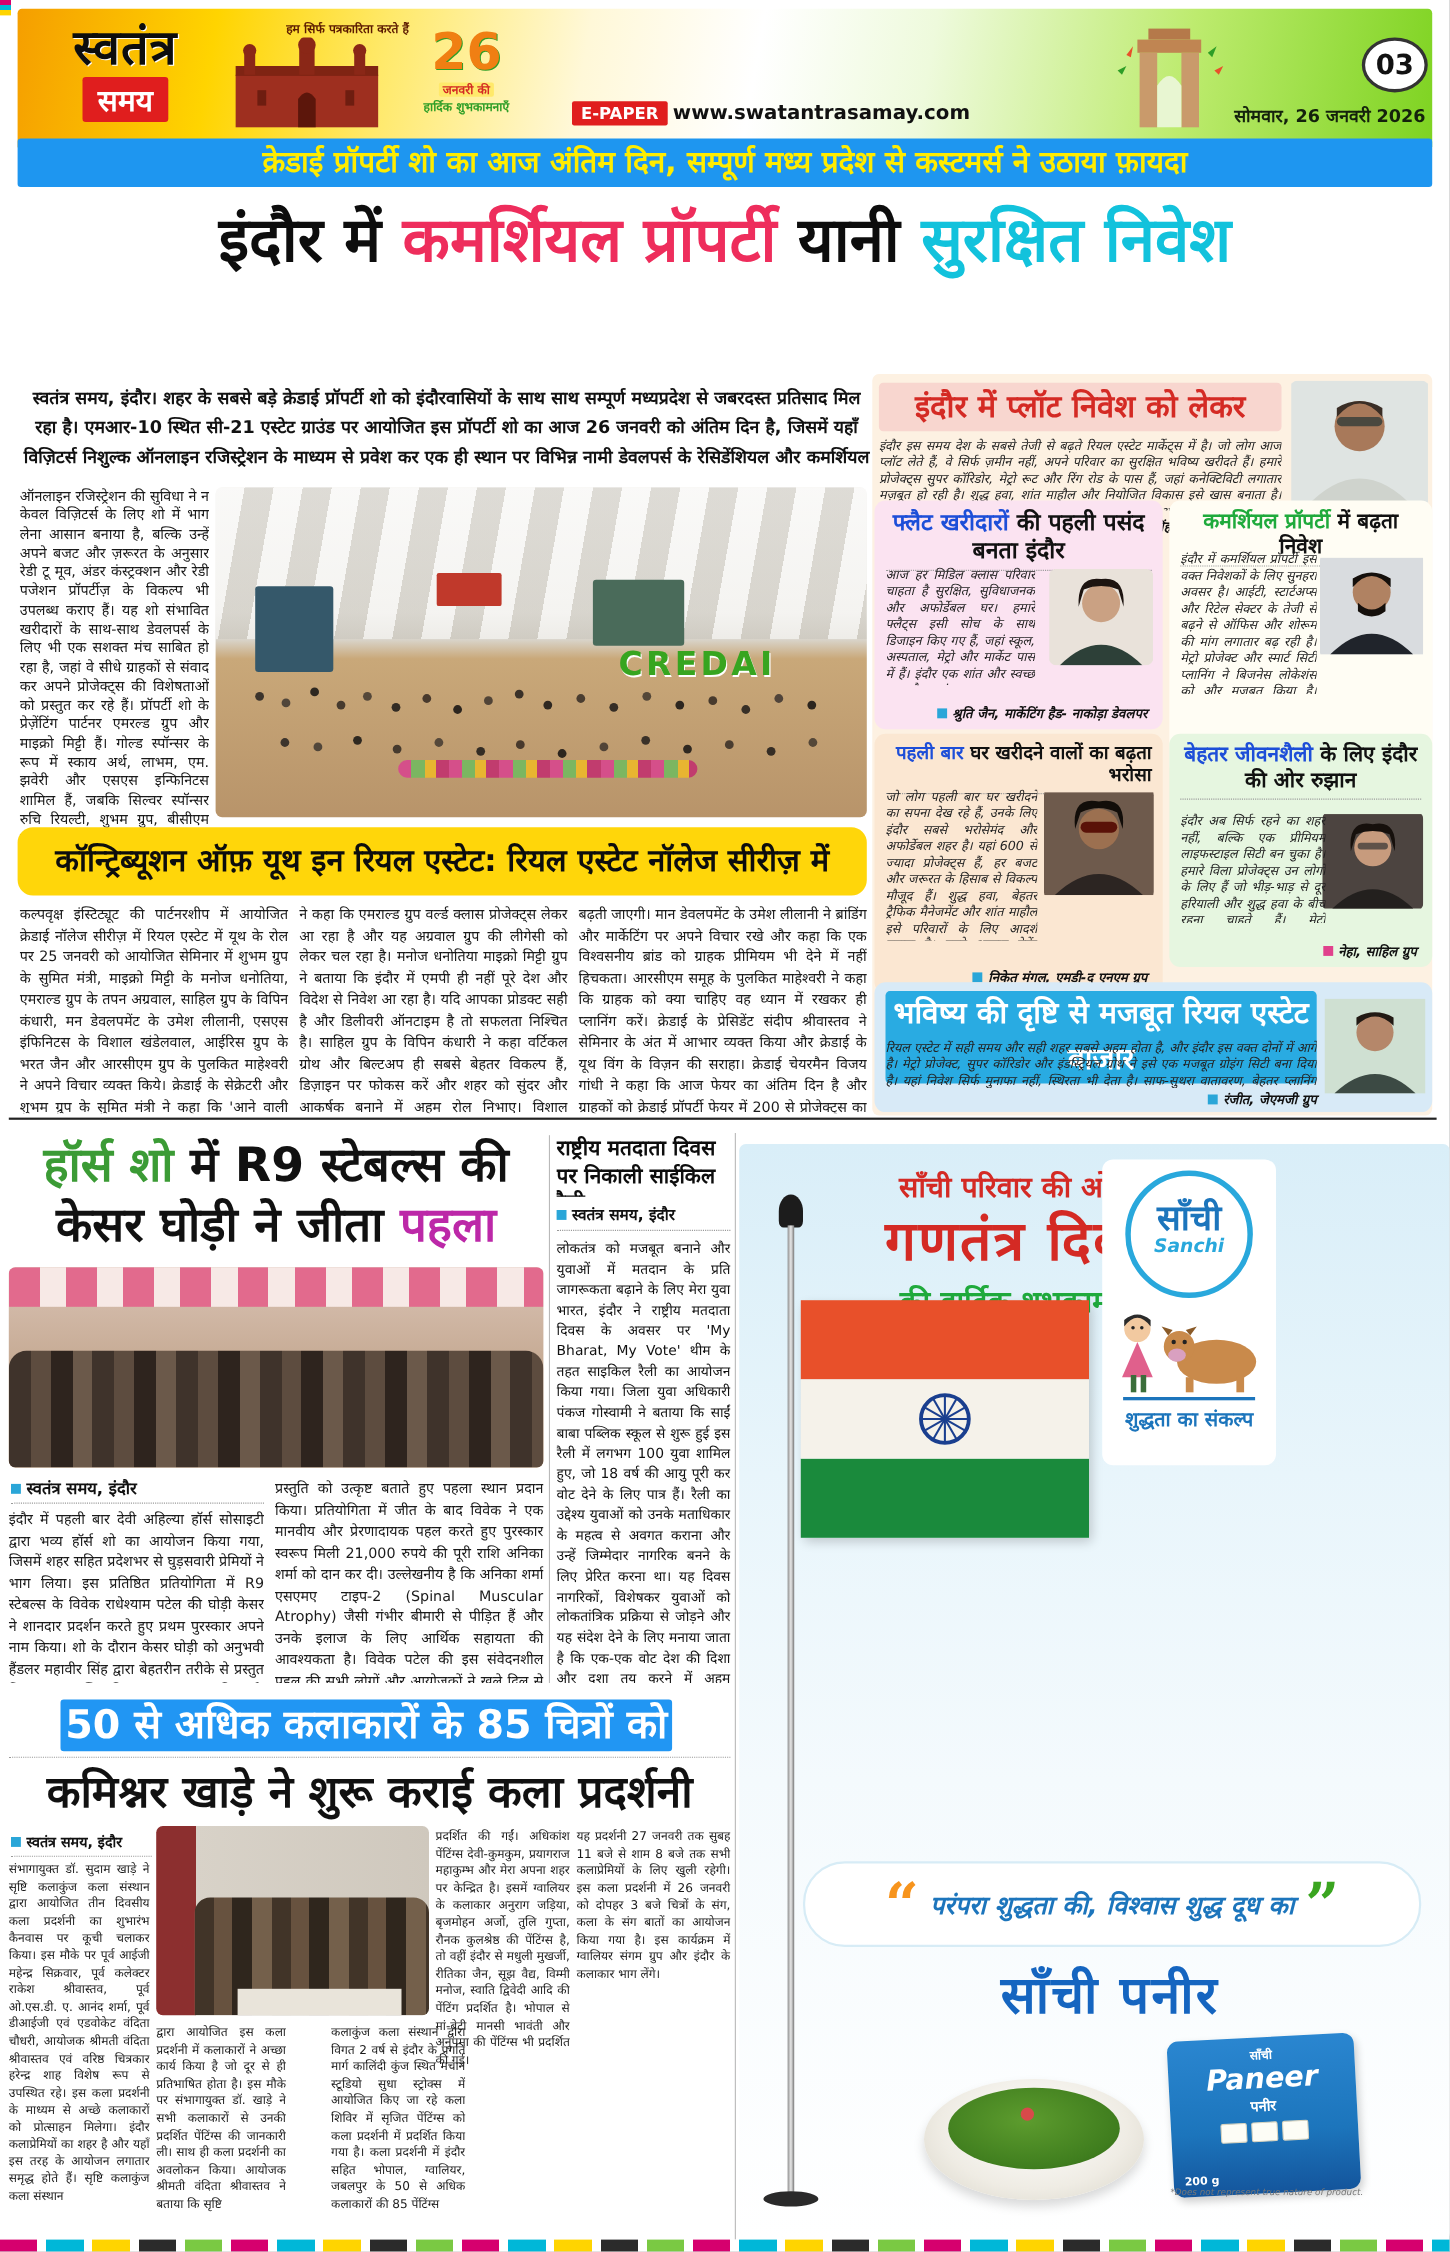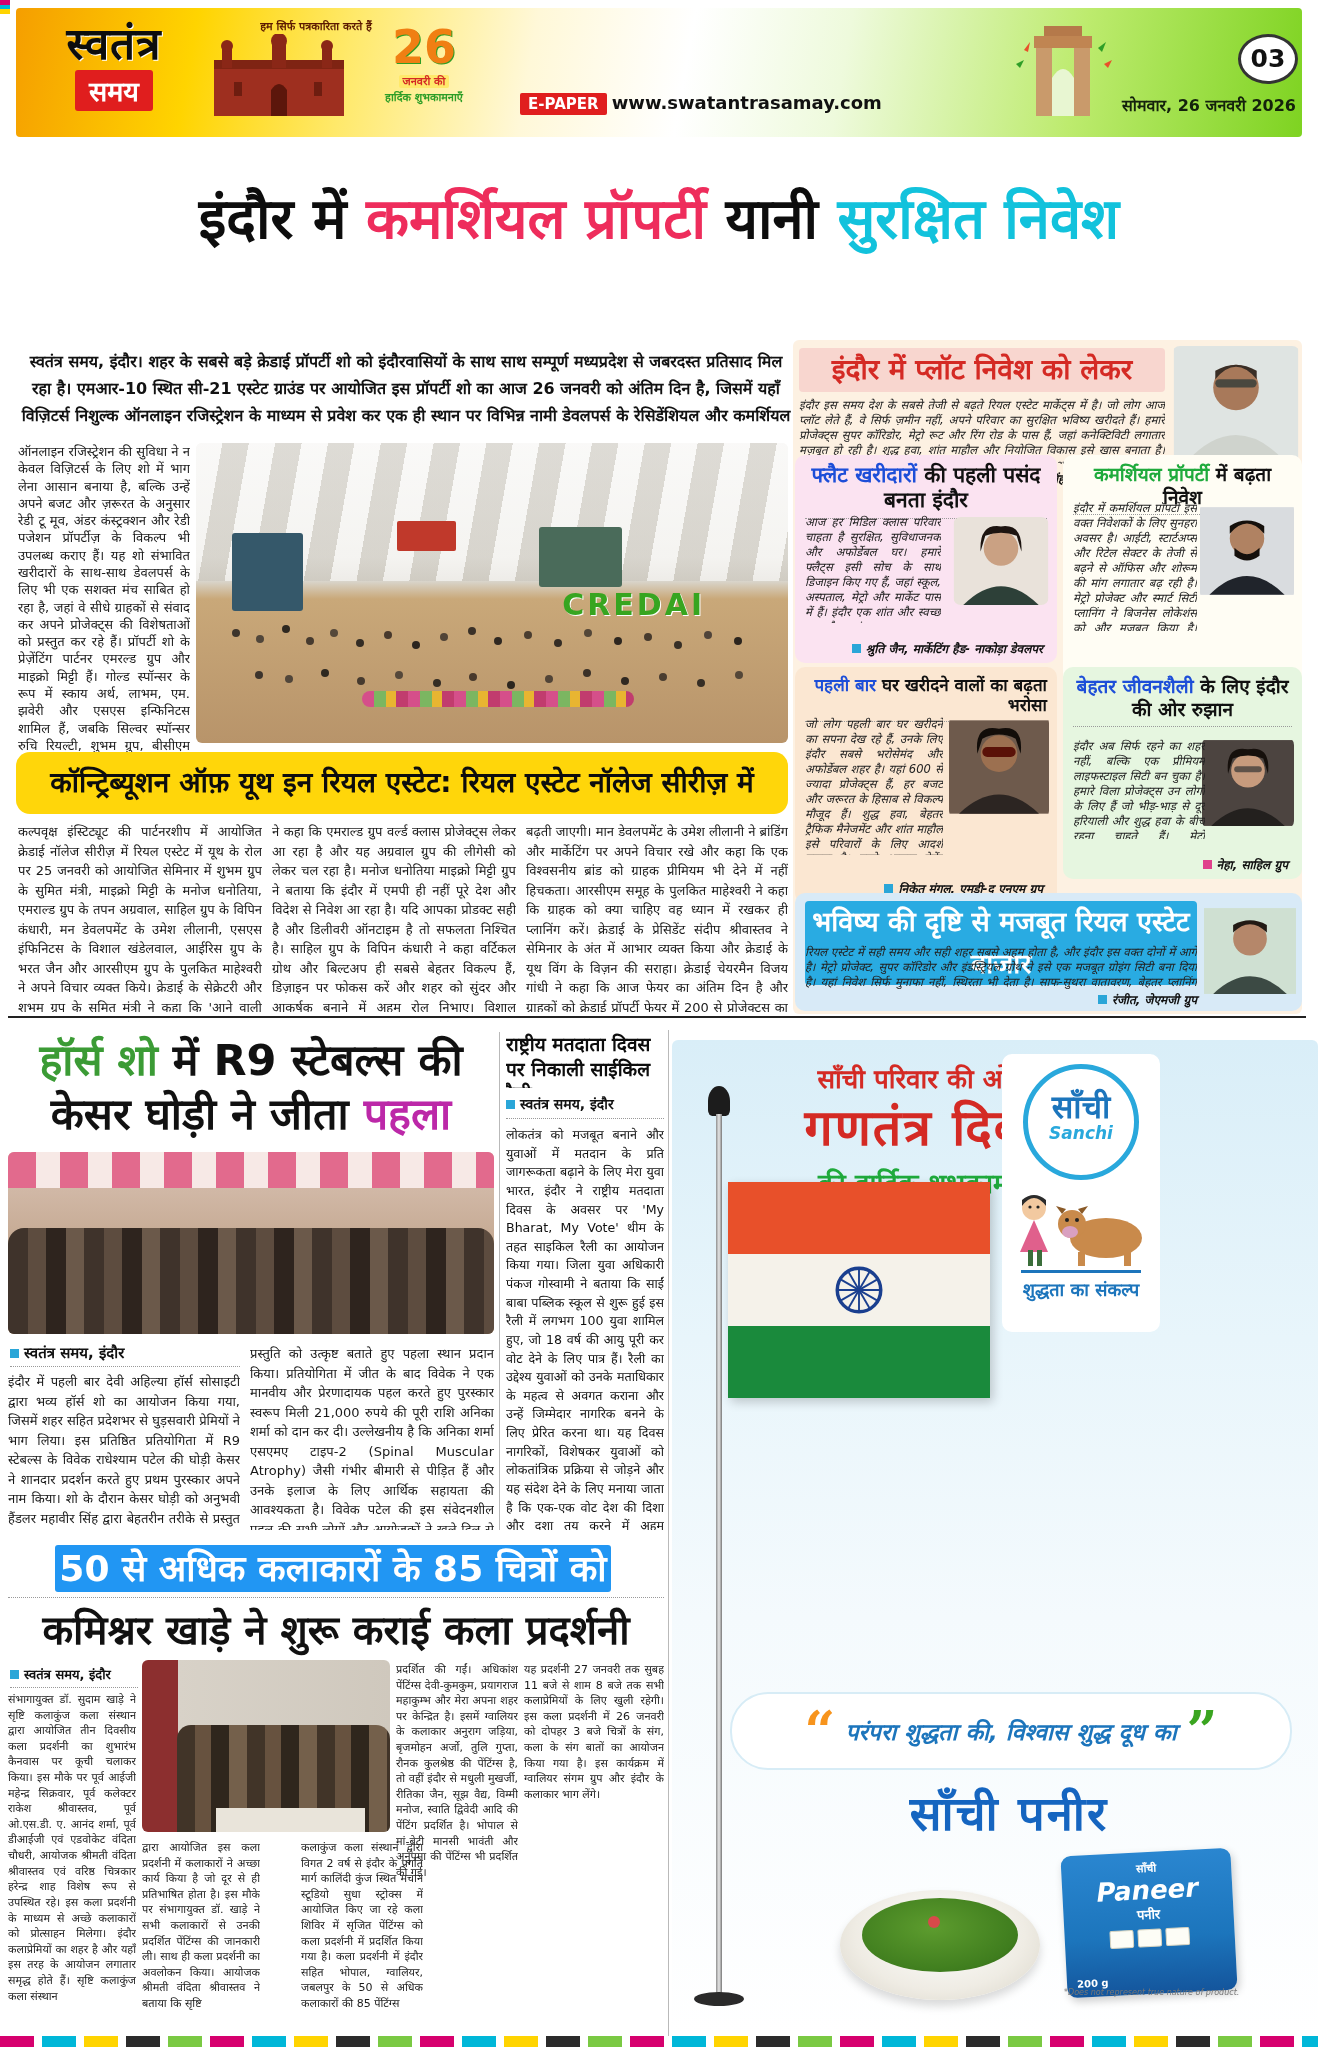--- a/index.html
+++ b/index.html
@@ -177,20 +177,21 @@
       <path d="M48 96 L48 58 Q59 40 70 58 L70 96 Z" fill="#e8f6d2"></path>
       <path d="M20 30 l6 -8 l-2 10 Z" fill="#e8502a"></path>
         <path d="M94 28 l8 -6 l-4 10 Z" fill="#2e9e27"></path>
       <path d="M12 44 l8 -4 l-4 8 Z" fill="#2e9e27"></path>
         <path d="M100 44 l8 -4 l-4 8 Z" fill="#e8502a"></path>
     </svg>
     <div class="abs pageno" style="left:1222px;top:26px;">03</div>
     <div class="abs dateline" style="left:1040px;top:86px;width:240px;">सोमवार, 26 जनवरी 2026</div>
   </div>
 
+  <div class="abs top-strip ovh">क्रेडाई प्रॉपर्टी शो का आज अंतिम दिन, सम्पूर्ण मध्य प्रदेश से कस्टमर्स ने उठाया फ़ायदा</div>
 
   <div class="abs main-h">
     <span class="hl-black">इंदौर में </span><span class="hl-red">कमर्शियल प्रॉपर्टी</span><span class="hl-black"> यानी </span><span class="hl-cyan">सुरक्षित निवेश</span>
   </div>
 
   <div class="abs intro ovh">स्वतंत्र समय, इंदौर। शहर के सबसे बड़े क्रेडाई प्रॉपर्टी शो को इंदौरवासियों के साथ साथ सम्पूर्ण मध्यप्रदेश से जबरदस्त प्रतिसाद मिल रहा है। एमआर-10 स्थित सी-21 एस्टेट ग्राउंड पर आयोजित इस प्रॉपर्टी शो का आज 26 जनवरी को अंतिम दिन है, जिसमें यहाँ विज़िटर्स निशुल्क ऑनलाइन रजिस्ट्रेशन के माध्यम से प्रवेश कर एक ही स्थान पर विभिन्न नामी डेवलपर्स के रेसिडेंशियल और कमर्शियल प्रोजेक्ट्स का अवलोकन कर पा रहे हैं।</div>
 
   <div class="abs body-txt just ovh" style="left:18px;top:443px;width:172px;height:570px;line-height:1.33;">ऑनलाइन रजिस्ट्रेशन की सुविधा ने न केवल विज़िटर्स के लिए शो में भाग लेना आसान बनाया है, बल्कि उन्हें अपने बजट और ज़रूरत के अनुसार रेडी टू मूव, अंडर कंस्ट्रक्शन और रेडी पजेशन प्रॉपर्टीज़ के विकल्प भी उपलब्ध कराए हैं। यह शो संभावित खरीदारों के साथ-साथ डेवलपर्स के लिए भी एक सशक्त मंच साबित हो रहा है, जहां वे सीधे ग्राहकों से संवाद कर अपने प्रोजेक्ट्स की विशेषताओं को प्रस्तुत कर रहे हैं। प्रॉपर्टी शो के प्रेज़ेंटिंग पार्टनर एमरल्ड ग्रुप और माइक्रो मिट्टी हैं। गोल्ड स्पॉन्सर के रूप में स्काय अर्थ, लाभम, एम. झवेरी और एसएस इन्फिनिटस शामिल हैं, जबकि सिल्वर स्पॉन्सर रुचि रियल्टी, शुभम ग्रुप, बीसीएम ग्रुप और ड्रीम ग्रुप हैं।</div>
 
   <div class="photo expo" style="left:196px;top:443px;width:592px;height:300px;">

